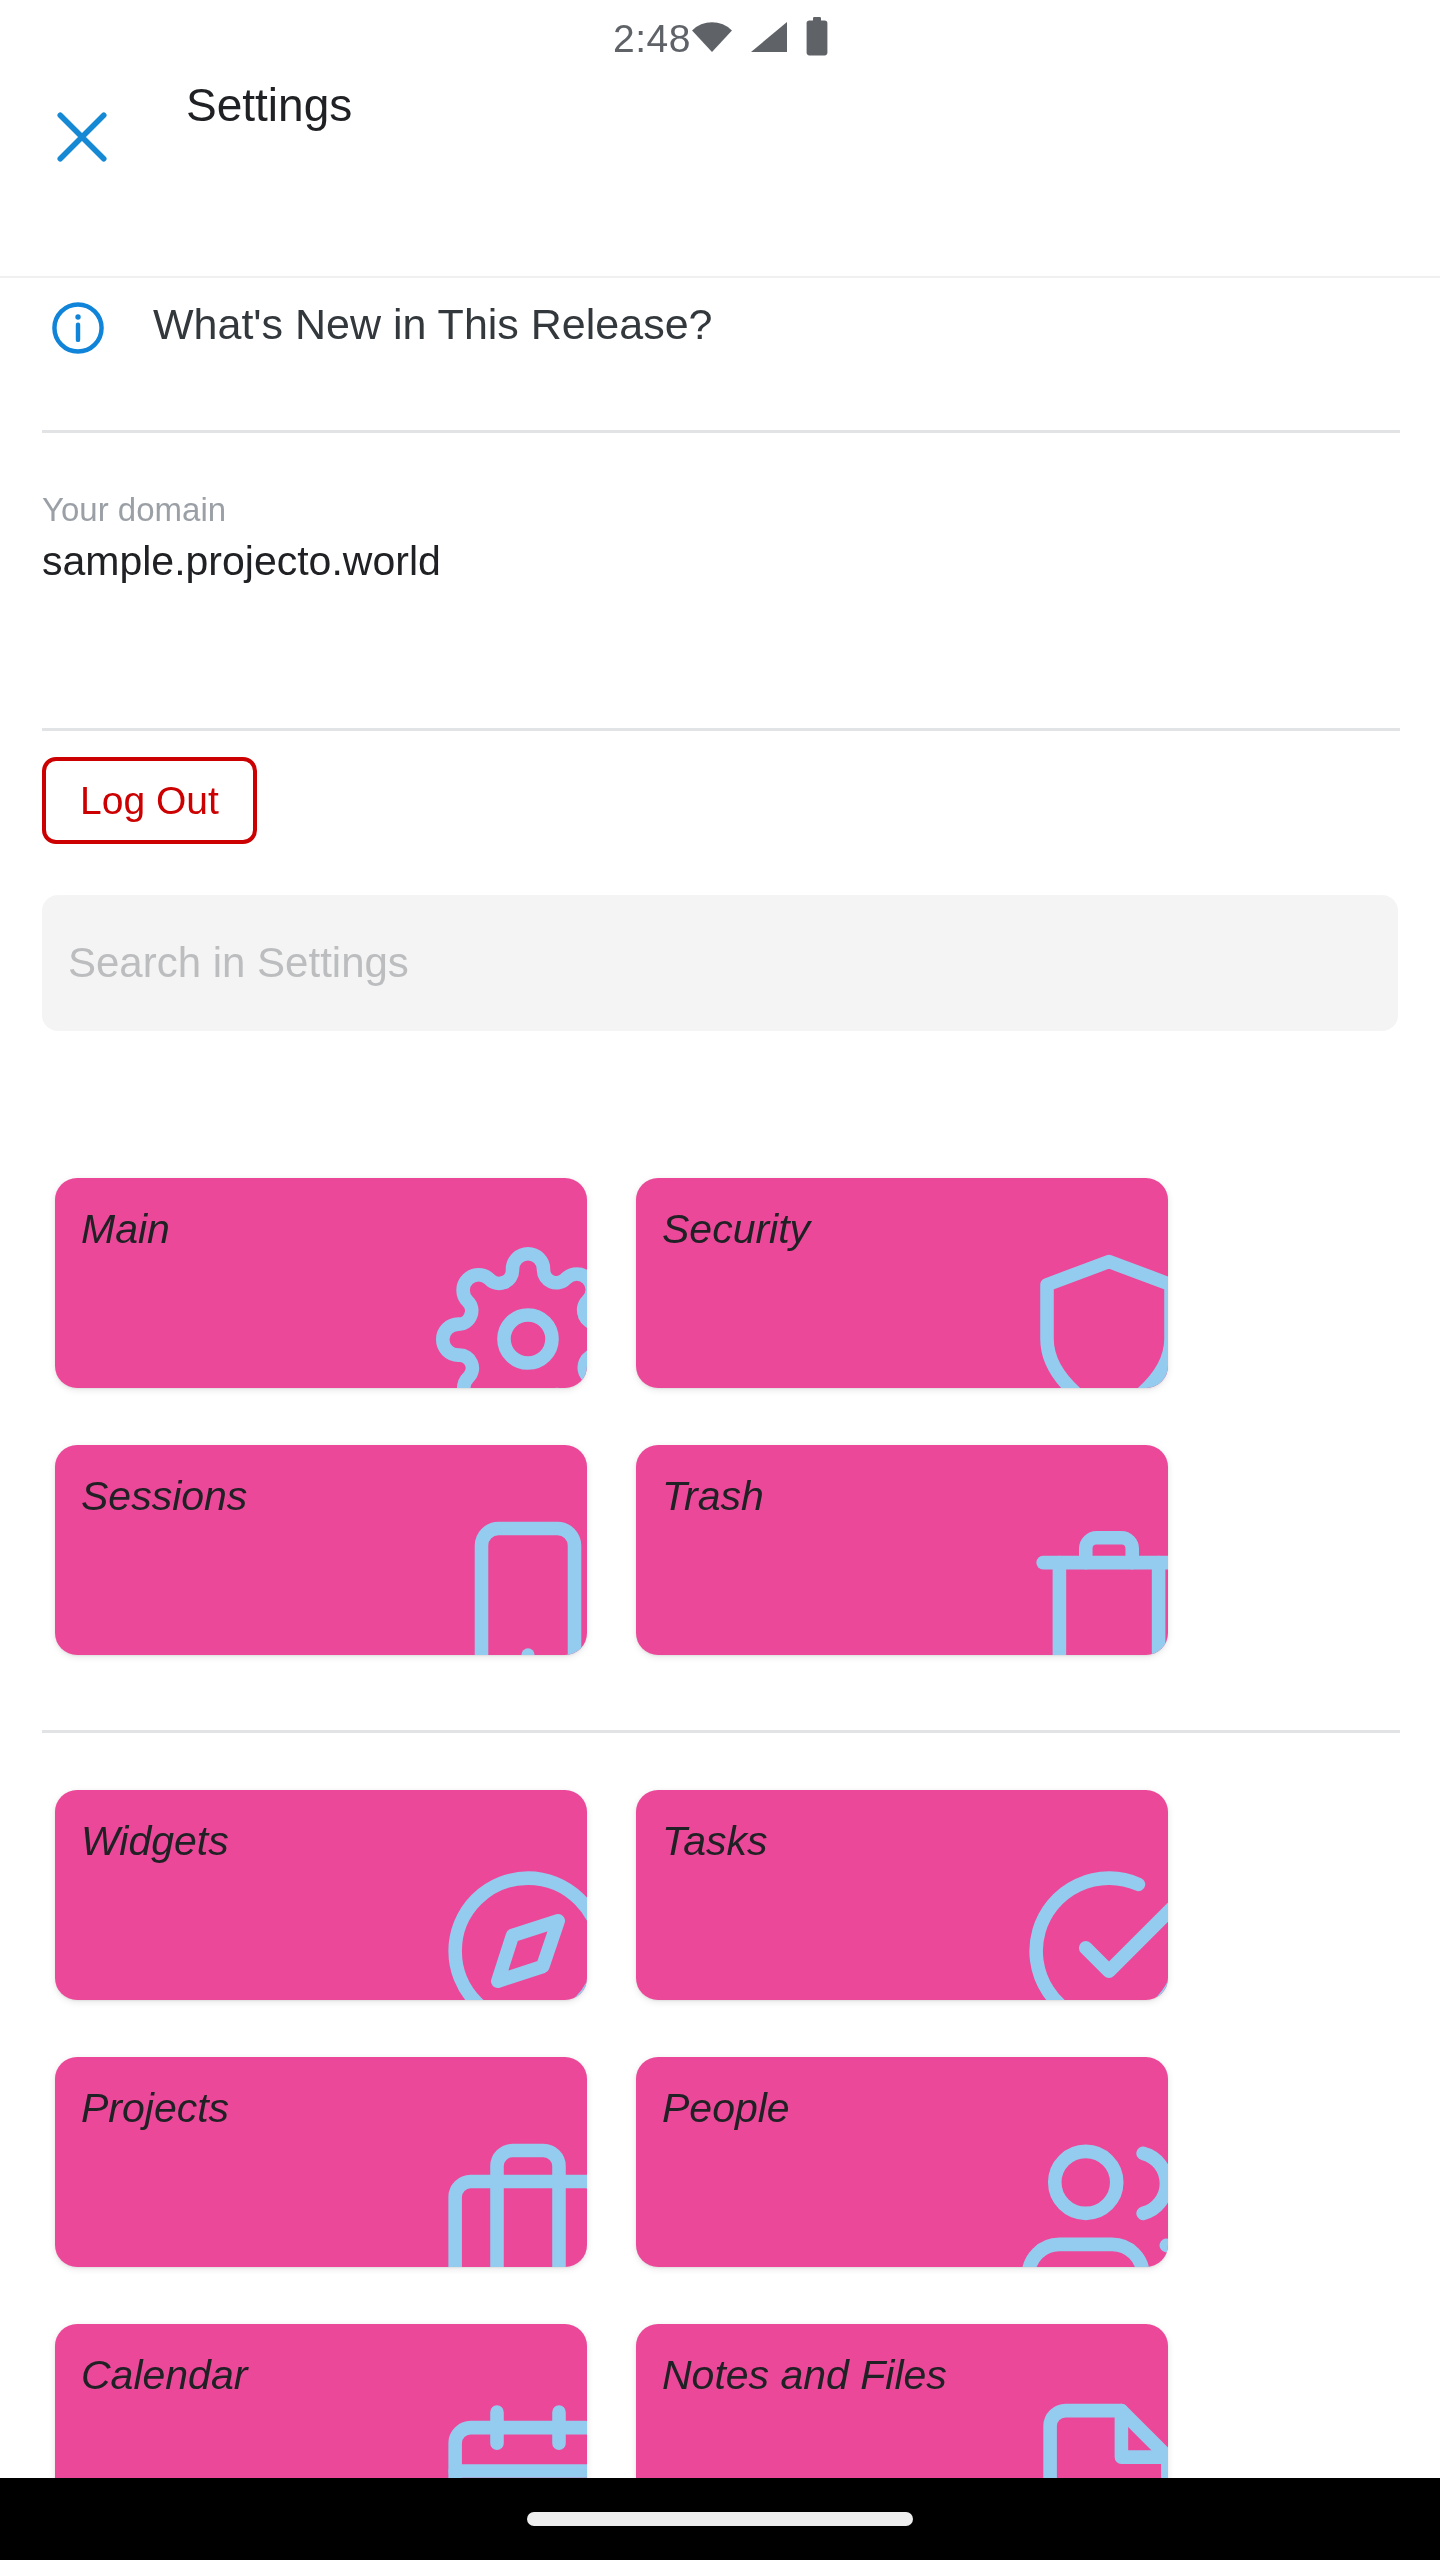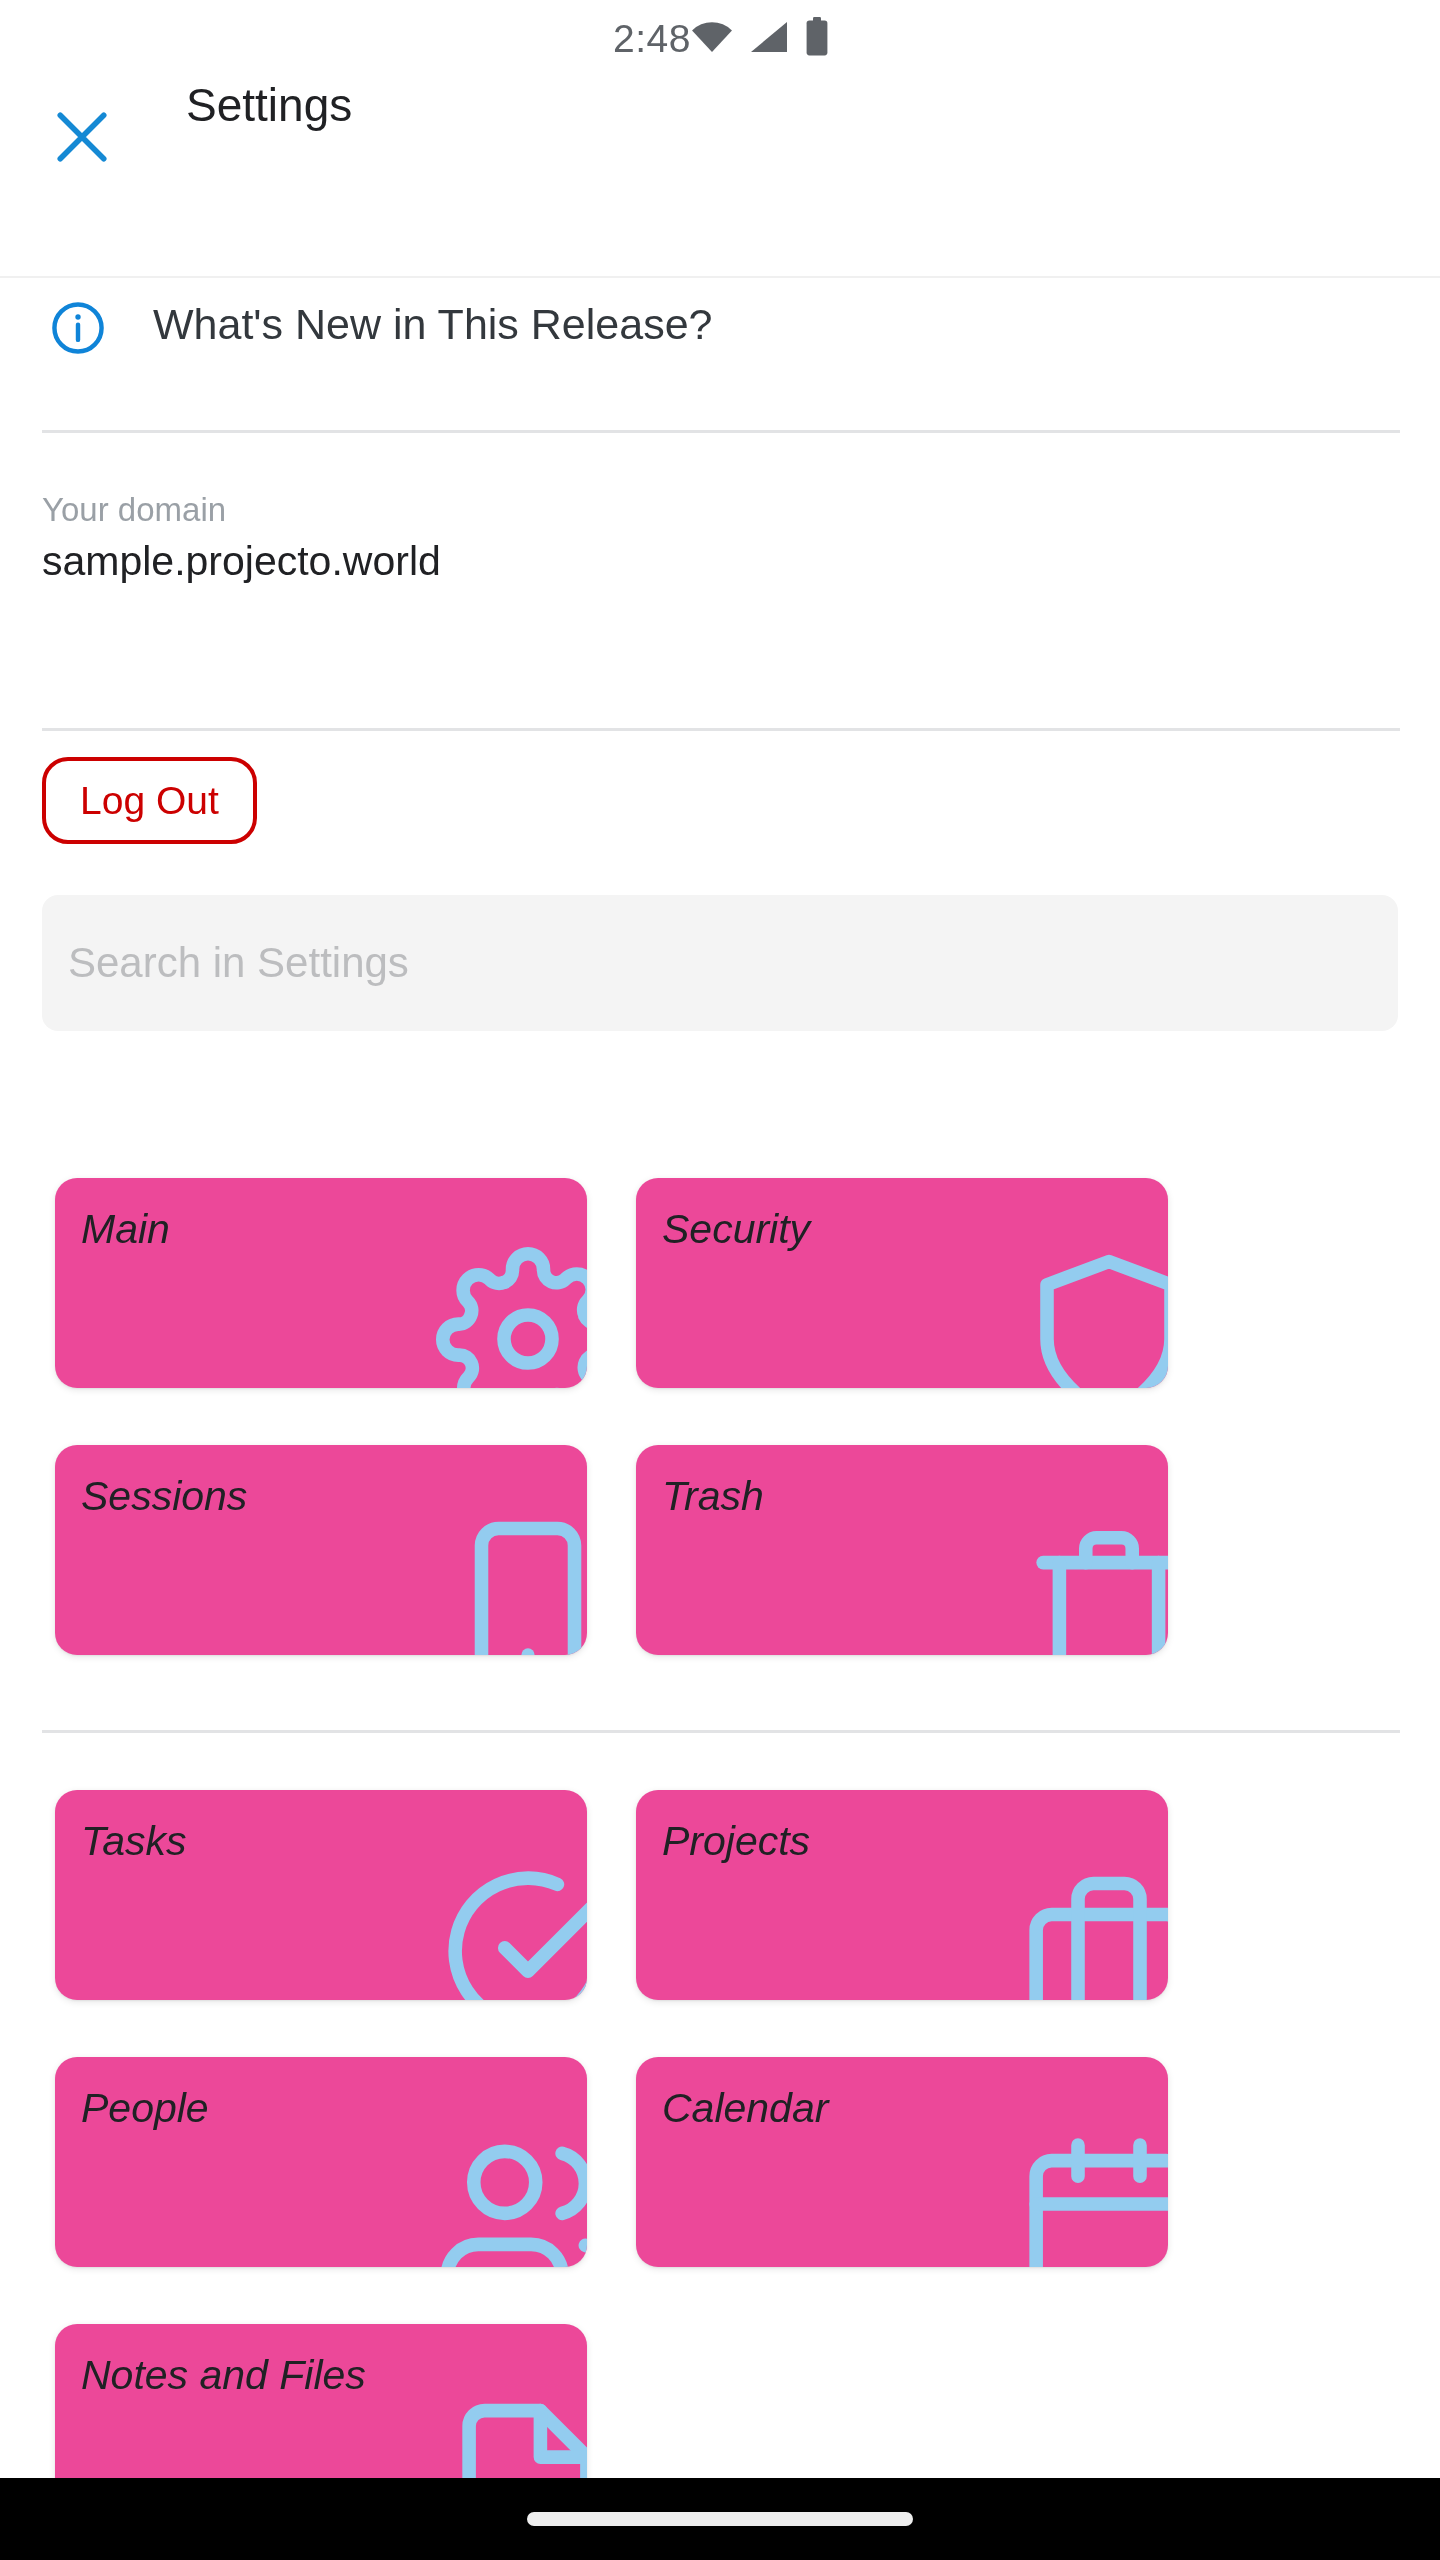--- a/index.html
+++ b/index.html
@@ -113,21 +113,21 @@
     margin-top: 4px;
   }
   #domain-group { margin-top: 30px; }
 
   
   #logout-button {
     position: absolute;
     top: 757px; left: 42px;
     padding: 20px 34px;
     border: 4px solid #cc0000;
-    border-radius: 26px;
+    border-radius: 14px;
     background: #ffffff;
     color: #cc0000;
     font-size: 39px;
     font-family: "Liberation Sans", sans-serif;
     cursor: pointer;
     line-height: 1;
   }
 
   
   #search-field {
@@ -311,20 +311,29 @@
         </svg>
       </span>
     </div>
 
   </div>
 
   <div class="divider" style="top:1730px;"></div>
 
   <div class="card-grid" id="grid-secondary">
 
+    <div class="settings-card">
+      <span class="card-label">Widgets</span>
+      <span class="card-icon">
+        <svg viewBox="0 0 24 24" fill="none" stroke="currentColor" stroke-width="1.75" stroke-linecap="round" stroke-linejoin="round">
+          <circle cx="12" cy="12" r="9.4"></circle>
+          <path d="M15.9 8.1 13.9 14 8.1 15.9 10 10z"></path>
+        </svg>
+      </span>
+    </div>
 
     <div class="settings-card">
       <span class="card-label">Tasks</span>
       <span class="card-icon">
         <svg viewBox="0 0 24 24" fill="none" stroke="currentColor" stroke-width="1.75" stroke-linecap="round" stroke-linejoin="round">
           <path d="M21.4 11.1V12a9.4 9.4 0 1 1-5.6-8.6"></path>
           <path d="M22 4.6 12 14.6l-3-3"></path>
         </svg>
       </span>
     </div>

